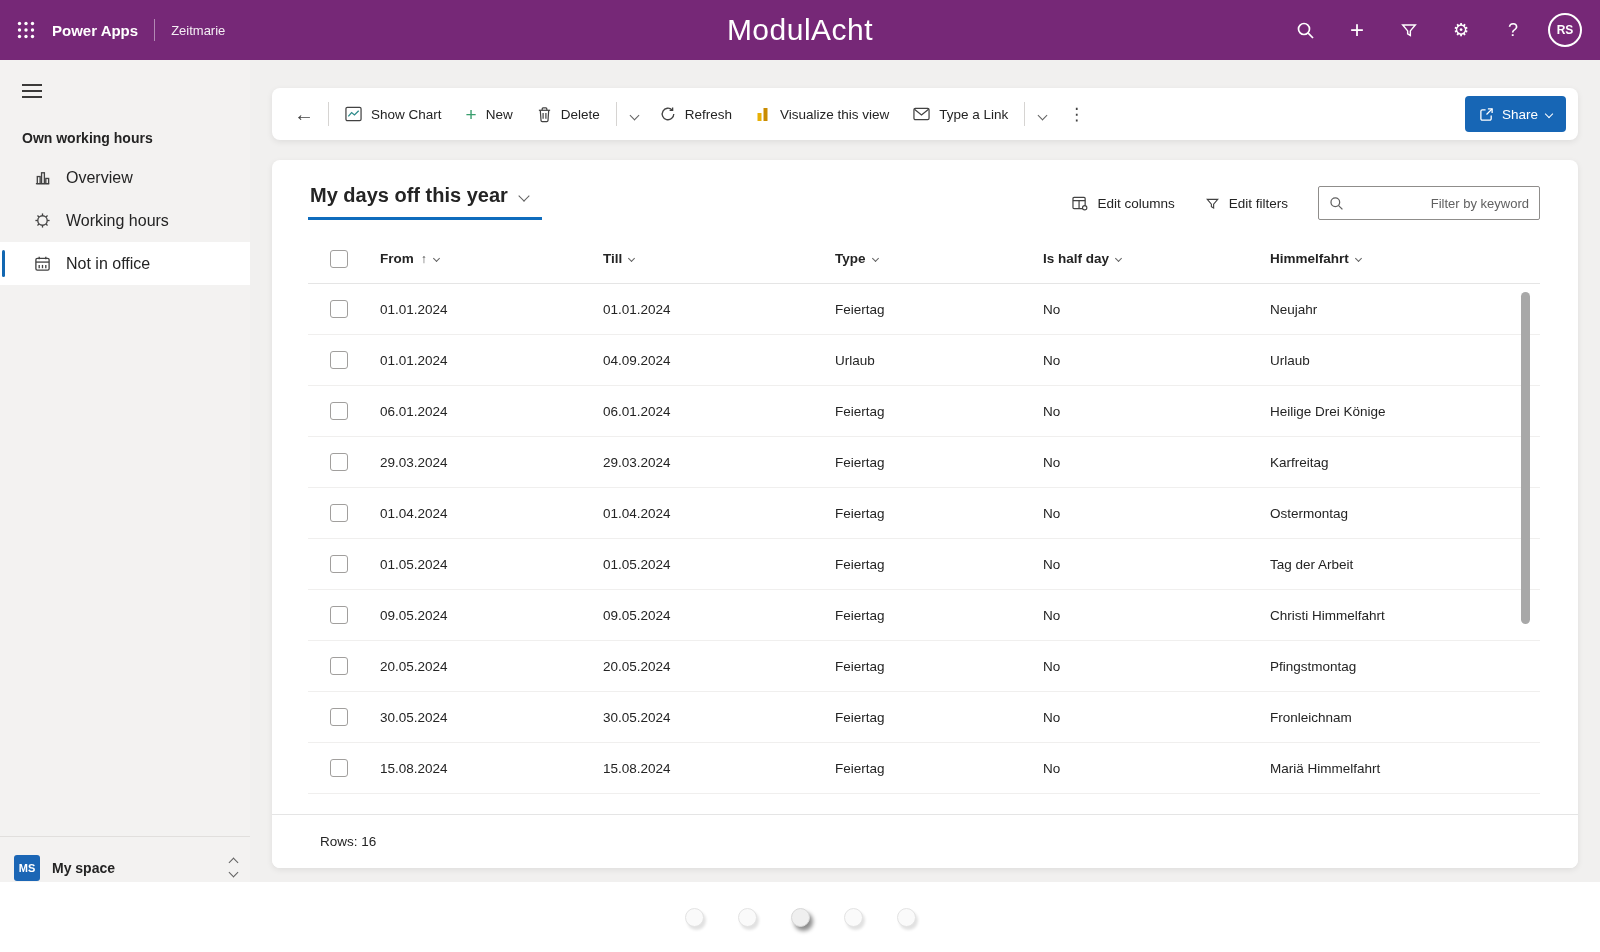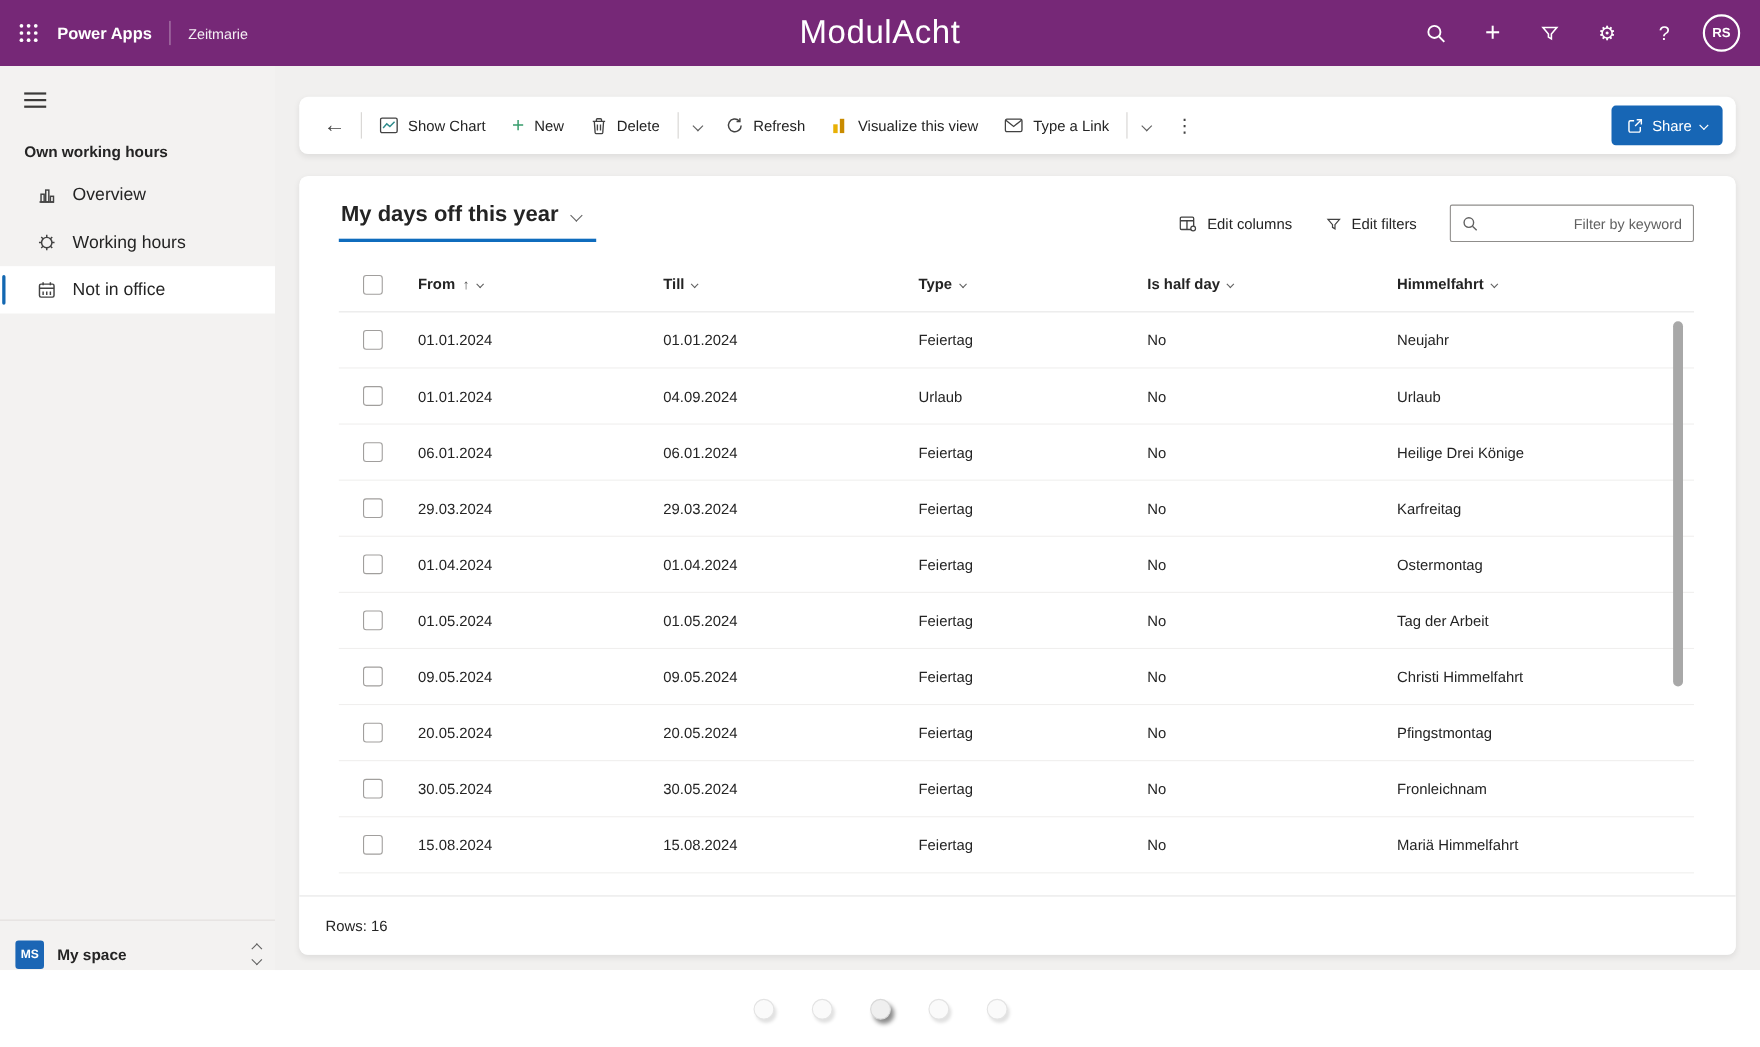--- a/index.html
+++ b/index.html
@@ -86,21 +86,21 @@
   .sort-arrow { font-size:12px; color:#424242; }
   .tbody { margin:0 38px 0 36px; }
   .trow { height:51px; border-bottom:1px solid #f0efee; cursor:pointer; }
   .cell { font-size:13.5px; color:#242424; }
   .cb { display:flex; }
   .checkbox { width:18px; height:18px; border:1px solid #a19f9d; border-radius:3px; background:#fff;
     margin-left:22px; cursor:pointer; }
   .scroll-thumb { position:absolute; right:48px; top:132px; width:9px; height:332px;
     background:#a8a8a8; border-radius:5px; cursor:pointer; }
   .panel-footer { position:absolute; left:0; right:0; bottom:0; height:54px;
-    border-top:1px solid #e5e5e5; display:flex; align-items:center; padding-left:24px;
+    border-top:1px solid #e5e5e5; display:flex; align-items:center; padding-left:48px;
     font-size:13.5px; background:#fff; }
 
   
   .bottom-strip { position:absolute; left:0; top:882px; width:1600px; height:70px; background:#fff;
     display:flex; align-items:center; justify-content:center; gap:34px; }
   .dot { width:19px; height:19px; border-radius:50%; background:#fafafa; border:1px solid #e3e3e3;
     box-shadow:2px 3px 3px rgba(0,0,0,.12); }
   .dot.active { background:#efefef; border-color:#d8d8d8; box-shadow:3px 4px 4px rgba(0,0,0,.45); }
 
   svg { display:block; }

